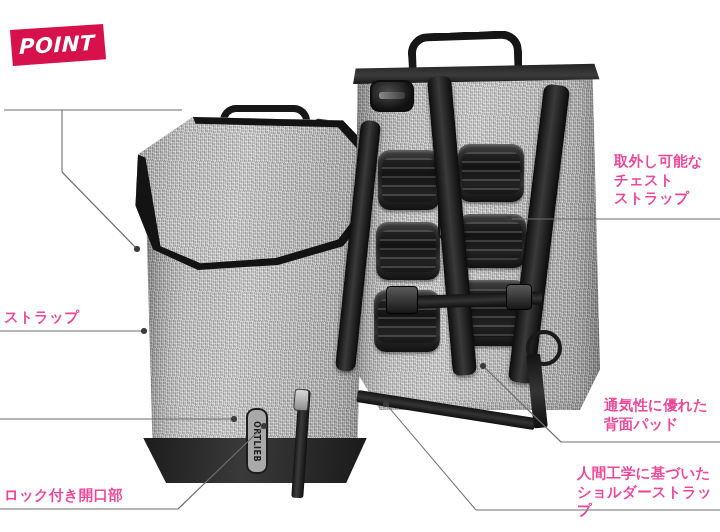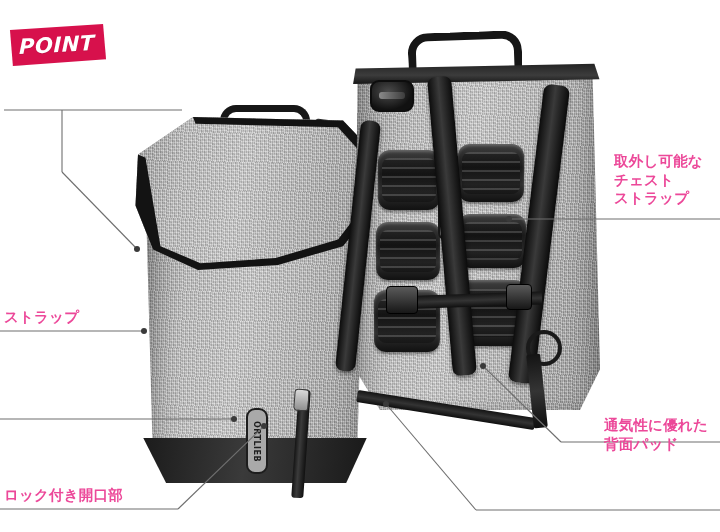--- a/index.html
+++ b/index.html
@@ -291,16 +291,18 @@
       <circle cx="386" cy="404" r="3"></circle>
     </g>
   </svg>
 
   <div class="label" style="left:4px;top:308px;">ストラップ</div>
   <div class="label" style="left:4px;top:486px;">ロック付き開口部</div>
 
   <div class="label right" style="left:614px;top:152px;">取外し可能な
 チェスト
 ストラップ</div>
-  <div class="label right" style="left:604px;top:416px;">通気性に優れた
+  <div class="label right" style="left:604px;top:396px;">通気性に優れた
 背面パッド</div>
+  <div class="label right" style="left:577px;top:464px;">人間工学に基づいた
+ショルダーストラップ</div>
 
 </div>
 
 </body></html>

